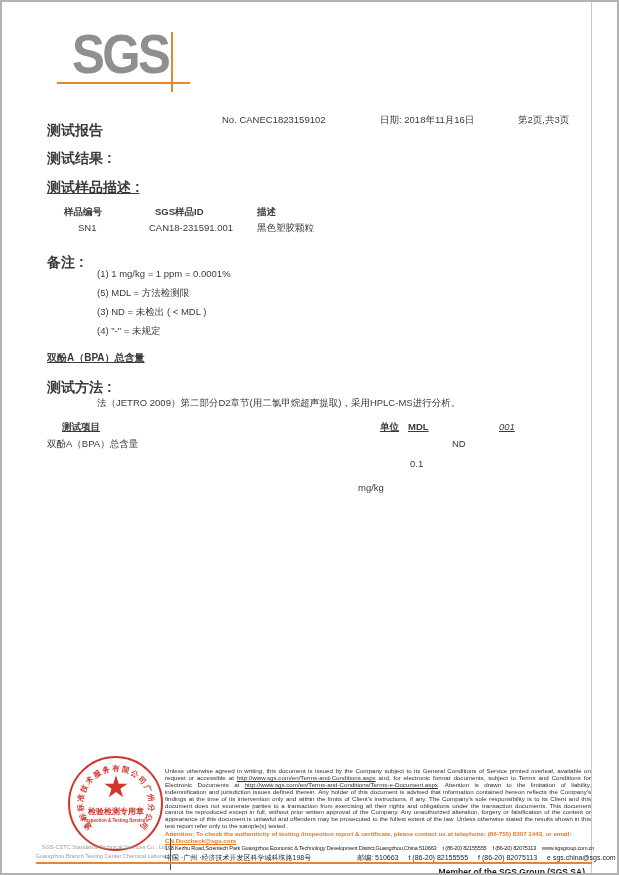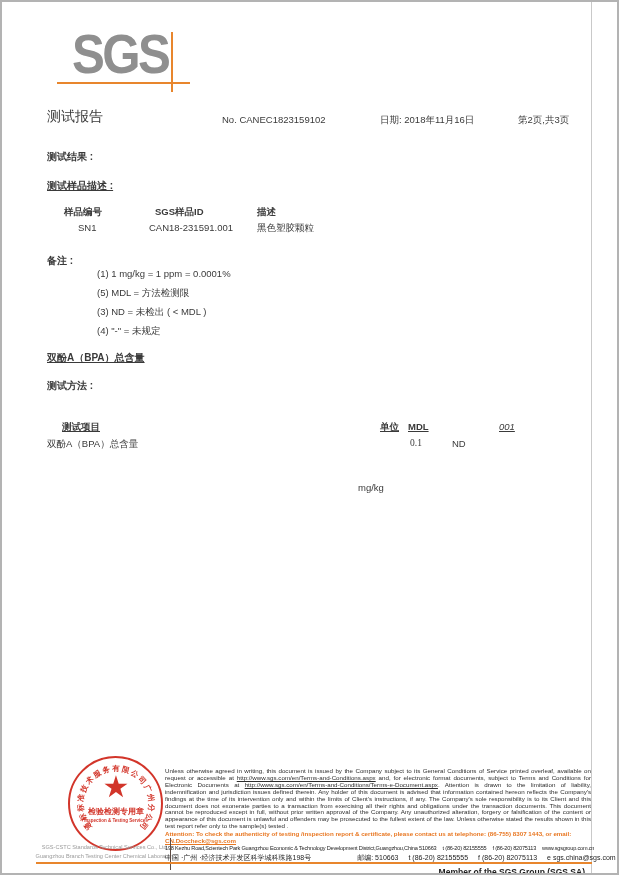--- a/index.html
+++ b/index.html
@@ -17,26 +17,26 @@
 
   
   .logo-text {
     left: 70px; top: 24px; font-size: 56px; font-weight: bold; color: #8f8f8f;
     letter-spacing: -3px; transform: scaleX(0.88); transform-origin: left top; line-height: 1;
   }
   .logo-hline { left: 55px; top: 80px; width: 133px; height: 2px; background: #e8862d; }
   .logo-vline { left: 169px; top: 30px; width: 2px; height: 60px; background: #e8862d; }
 
   
-  .title { left: 45px; top: 106px; font-size: 14px; font-weight: normal; }
+  .title { left: 45px; top: 120px; font-size: 14px; font-weight: bold; }
   .report-no { left: 220px; top: 112px; font-size: 9.5px; }
   .report-date { left: 378px; top: 112px; font-size: 9.5px; }
   .page-info { left: 516px; top: 112px; font-size: 9.5px; }
 
-  .lbl { font-size: 10px; font-weight: bold; }
+  .lbl { font-size: 14px; font-weight: bold; }
   .results-lbl { left: 45px; top: 148px; }
   .sample-desc-lbl { left: 45px; top: 177px; text-decoration: underline; }
 
   
   .st-h1 { left: 62px;  top: 204px; font-size: 9.5px; font-weight: bold; }
   .st-h2 { left: 153px; top: 204px; font-size: 9.5px; font-weight: bold; }
   .st-h3 { left: 255px; top: 204px; font-size: 9.5px; font-weight: bold; }
   .st-r1 { left: 76px;  top: 220px; font-size: 9.5px; }
   .st-r2 { left: 147px; top: 220px; font-size: 9.5px; }
   .st-r3 { left: 255px; top: 220px; font-size: 9.5px; }
@@ -52,21 +52,21 @@
 
   
   .rt-h { font-size: 9.5px; font-weight: bold; text-decoration: underline; }
   .rt-item-h { left: 60px; top: 419px; }
   .rt-unit-h { left: 378px; top: 419px; }
   .rt-mdl-h  { left: 406px; top: 419px; }
   .rt-smp-h  { left: 449px; top: 419px; font-style: italic; font-weight: normal; margin-left: 48px; }
   .rt-c { font-size: 9.5px; }
   .rt-item { left: 45px; top: 436px; }
   .rt-unit { left: 356px; top: 436px; margin-top: 44px; }
-  .rt-mdl  { left: 408px; top: 436px; font-family: Liberation Serif, serif; }
+  .rt-mdl  { left: 408px; top: 456px; }
   .rt-val  { left: 450px; top: 436px; text-align: center; }
 
   
   .stamp { left: 66px; top: 754px; width: 96px; height: 96px; opacity: 0.92; }
   .stamp-circle { position: absolute; left: 0; top: 0; width: 91px; height: 91px;
     border: 2.5px solid #cf2418; border-radius: 50%; }
   .stamp-star { position: absolute; left: 0; right: 0; top: 16px; text-align: center;
     color: #cf2418; font-size: 30px; line-height: 1; }
   .stamp-cn { position: absolute; left: 0; right: 0; top: 50px; text-align: center;
     color: #cf2418; font-size: 8px; font-weight: bold; }
@@ -122,20 +122,21 @@
   <div class="abs st-r3">黑色塑胶颗粒</div>
 
   <div class="abs lbl notes-lbl">备注 :</div>
   <div class="abs note note-0">(1) 1 mg/kg = 1 ppm = 0.0001%</div>
   <div class="abs note note-1">(5) MDL = 方法检测限</div>
   <div class="abs note note-2">(3) ND = 未检出 ( &lt; MDL )</div>
   <div class="abs note note-3">(4) "-" = 未规定</div>
 
   <div class="abs bpa-heading">双酚A（BPA）总含量</div>
   <div class="abs lbl method-lbl">测试方法 :</div>
+  <div class="abs method-2">法（JETRO 2009）第二部分D2章节(用二氯甲烷超声提取)，采用HPLC-MS进行分析。</div>
 
   <div class="abs rt-h rt-item-h">测试项目</div>
   <div class="abs rt-h rt-unit-h">单位</div>
   <div class="abs rt-h rt-mdl-h">MDL</div>
   <div class="abs rt-h rt-smp-h">001</div>
   <div class="abs rt-c rt-item">双酚A（BPA）总含量</div>
   <div class="abs rt-c rt-unit">mg/kg</div>
   <div class="abs rt-c rt-mdl">0.1</div>
   <div class="abs rt-c rt-val">ND</div>
 

